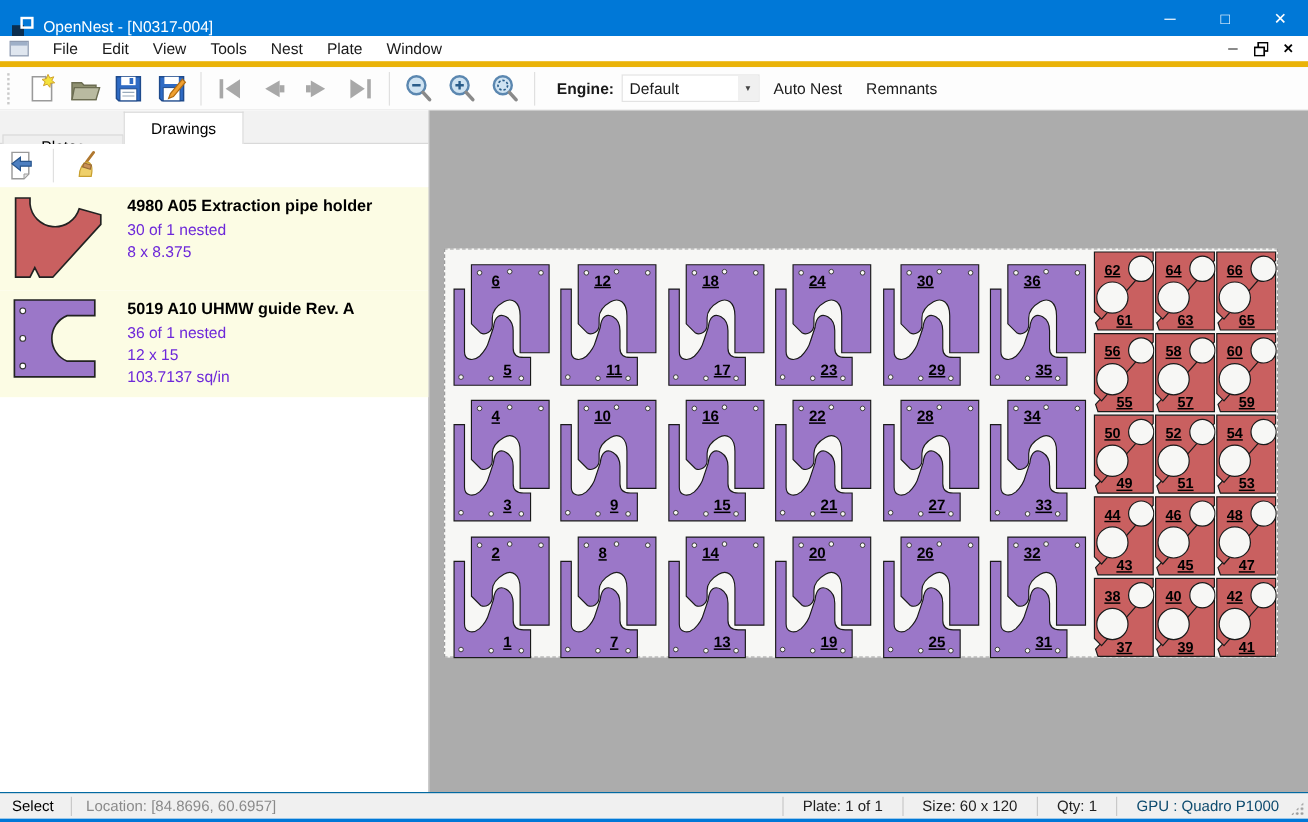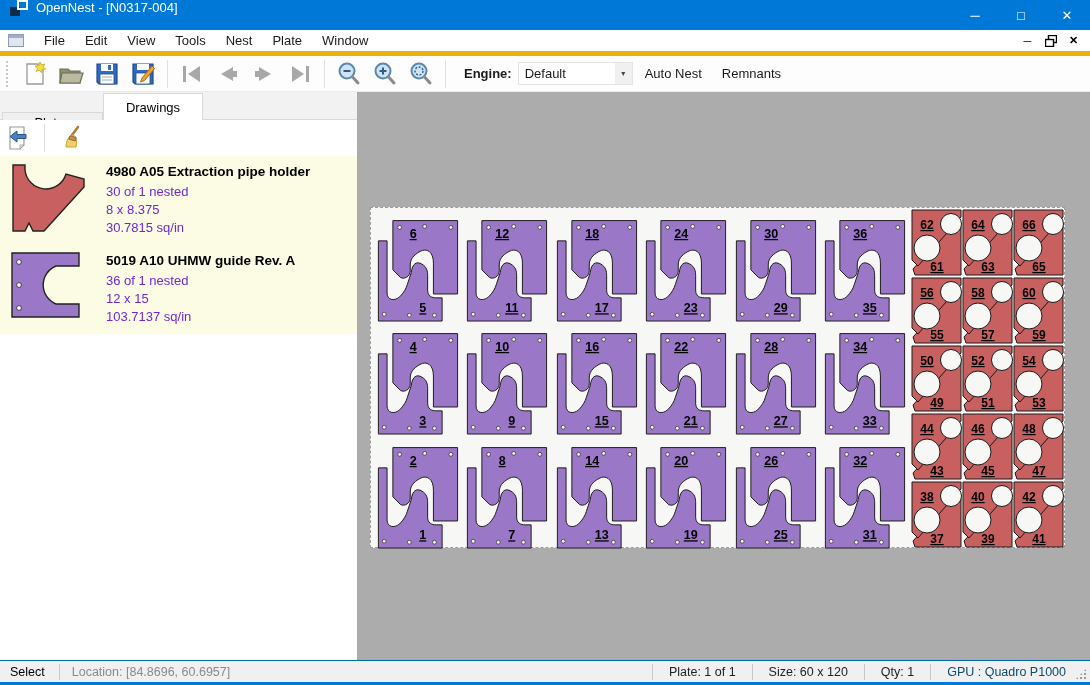--- a/index.html
+++ b/index.html
@@ -1,21 +1,21 @@
 <!DOCTYPE html>
 <html><head>
 <meta charset="utf-8">
 <style>
   * { margin:0; padding:0; box-sizing:border-box; }
   html,body { width:1090px; height:685px; overflow:hidden; }
   body { font-family:"Liberation Sans", sans-serif; font-size:13px; color:#1a1a1a; background:#fff; }
   #win { position:relative; width:1090px; height:685px; background:#fff; border-bottom:3px solid #0078D7; }
 
   
-  #titlebar { position:absolute; left:0; top:0; width:100%; height:30px; background:#0078D7; color:#fff; display:flex; align-items:flex-start; }
+  #titlebar { position:absolute; left:0; top:0; width:100%; height:30px; background:#0078D7; color:#fff; display:flex; align-items:flex-end; }
   #titlebar .appicon { width:18px; height:16px; margin:0 8px 0 10px; position:relative; }
   .appicon .sq1 { position:absolute; left:0; bottom:0; width:10px; height:9px; background:#0b2e4f; }
   .appicon .sq2 { position:absolute; right:0; top:0; width:11px; height:10px; border:2px solid #fff; background:transparent; }
   #titlebar .title { font-size:13px; }
   #titlebar .caption-btns { margin-left:auto; display:flex; height:100%; }
   .cap-btn { width:46px; height:30px; display:flex; align-items:center; justify-content:center; color:#fff; font-size:13px; }
 
   
   #menubar { position:absolute; left:0; top:30px; width:100%; height:26px; background:#fff; display:flex; align-items:center; border-bottom:5px solid #eab308; }
   .mdi-sysicon { width:16px; height:13px; border:1px solid #8f9bb0; background:#dfe6ef; margin:0 10px 0 8px; position:relative; }
@@ -228,21 +228,20 @@
       <div class="draw-item">
         <div class="draw-thumb">
           <svg width="78" height="72" viewBox="0 0 78 72">
             <path d="M3,3 L15,3 L15,8 A21,21 0 0 0 56,12 L74,17 L74,25 L34,69 L23,69 L19,61 L15,69 L3,69 Z" fill="#c96060" stroke="#222" stroke-width="1.4"></path>
           </svg>
         </div>
         <div class="draw-info">
           <div class="draw-title">4980 A05 Extraction pipe holder</div>
           <div class="draw-sub">30 of 1 nested</div>
           <div class="draw-sub">8 x 8.375</div>
-          <div class="draw-sub">30.7815 sq/in</div>
         </div>
       </div>
       <div class="draw-item">
         <div class="draw-thumb">
           <svg width="72" height="70" viewBox="0 0 72 70">
             <path d="M2,2 L69,2 L69,15 L46,15 A20.5,20.5 0 0 0 46,53 L69,53 L69,66 L2,66 Z" fill="#9b77c8" stroke="#222" stroke-width="1.4"></path>
             <circle cx="9" cy="11" r="2.4" fill="#fff" stroke="#333" stroke-width="0.9"></circle>
             <circle cx="9" cy="34" r="2.4" fill="#fff" stroke="#333" stroke-width="0.9"></circle>
             <circle cx="9" cy="57" r="2.4" fill="#fff" stroke="#333" stroke-width="0.9"></circle>
           </svg>

